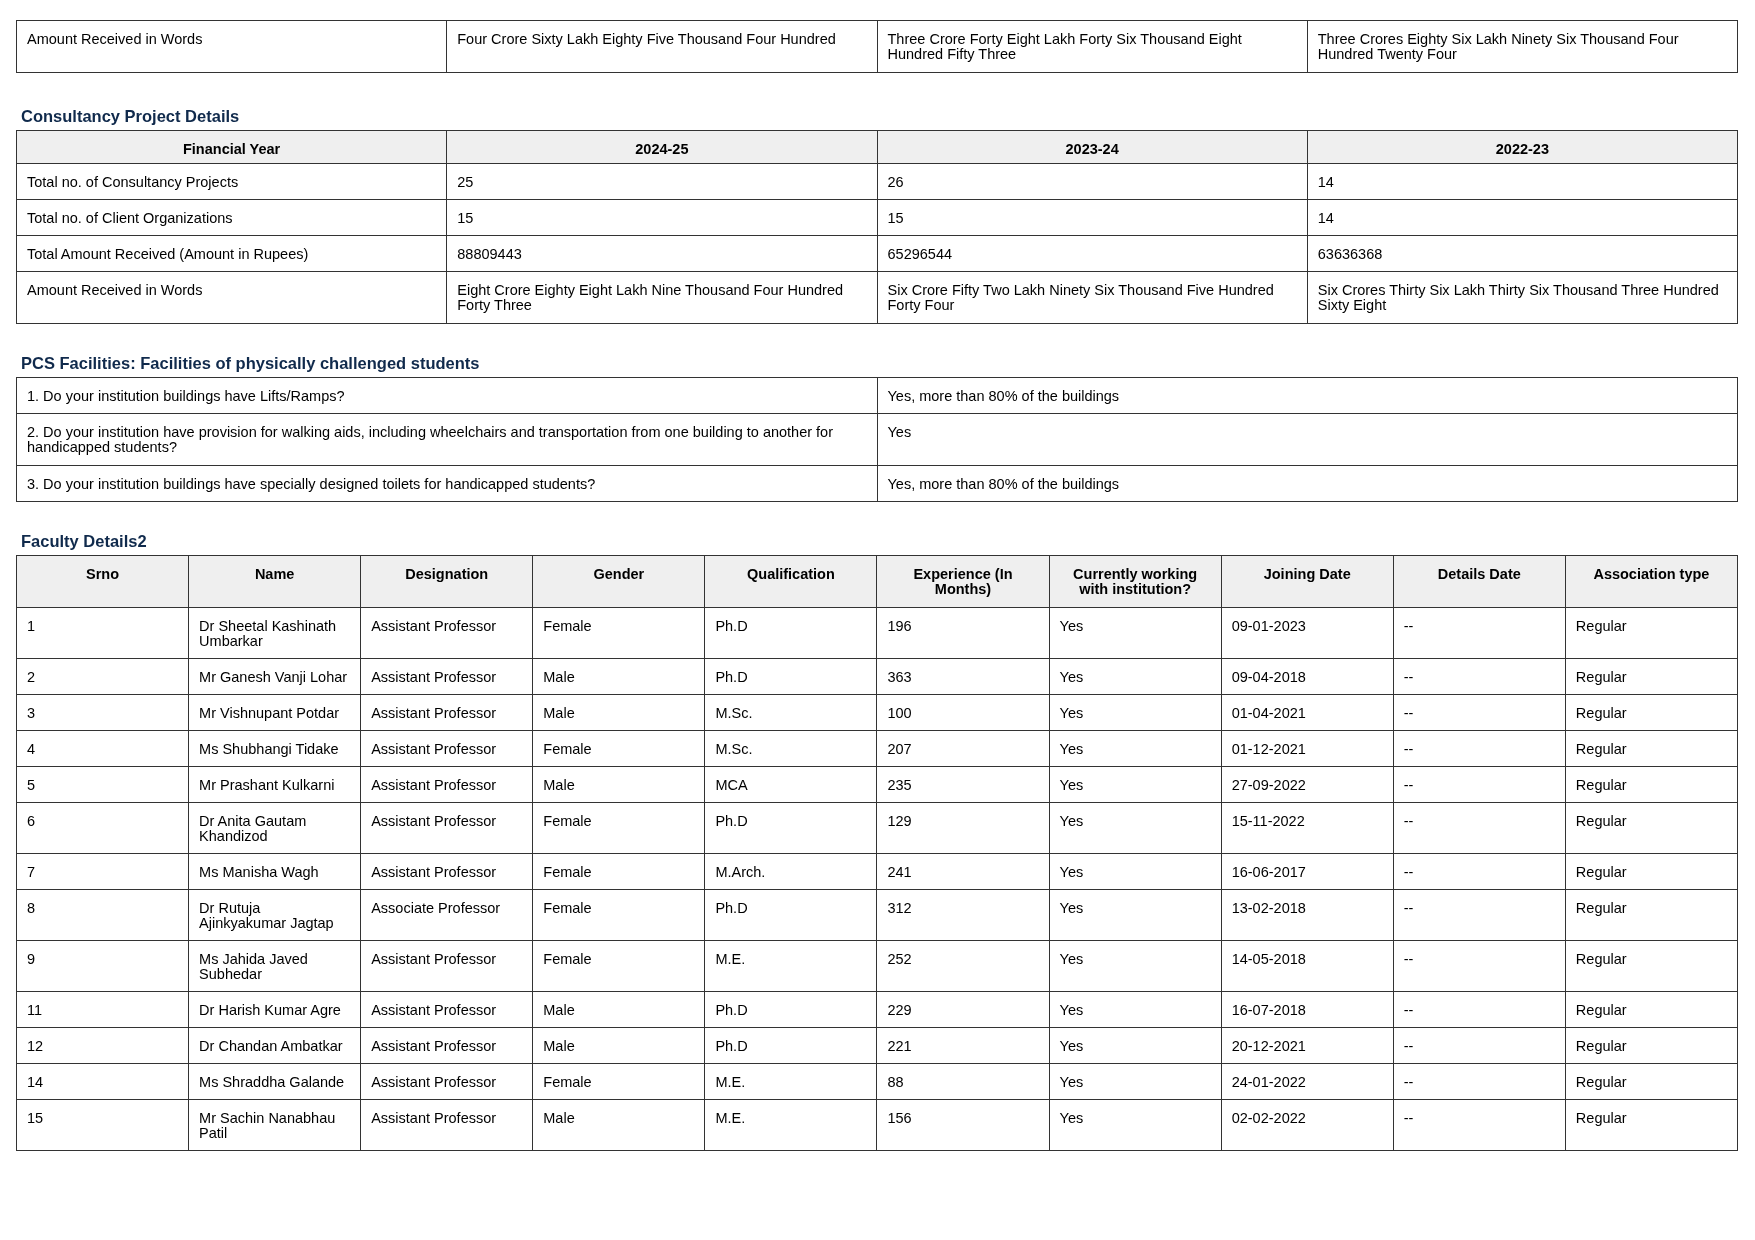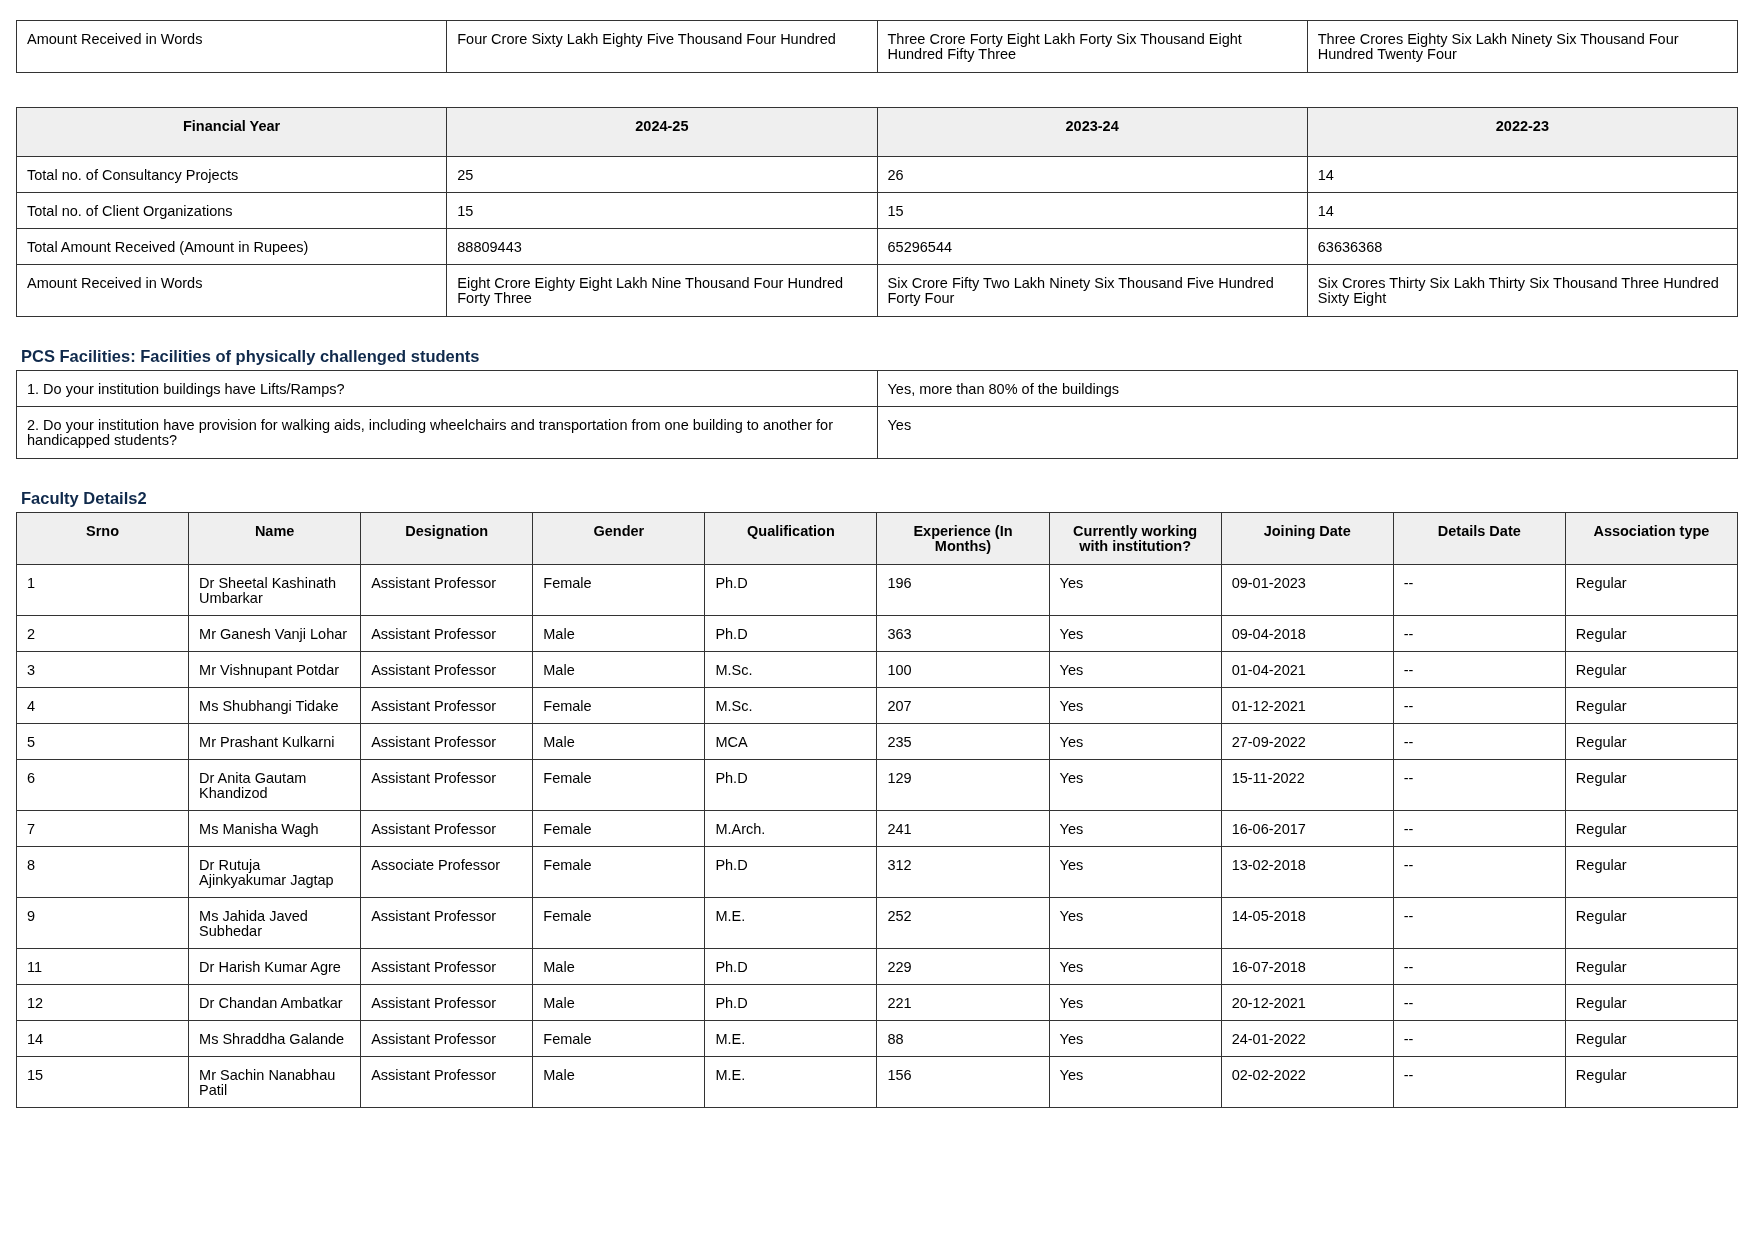--- a/index.html
+++ b/index.html
@@ -6,21 +6,21 @@
   body { width: 1755px; height: 1240px; overflow: hidden; position: relative;
          font-family: "Liberation Sans", sans-serif; color: #000; }
   .page { position: absolute; left: 16px; top: 20px; width: 1722px; }
   table { border-collapse: collapse; width: 1722px; table-layout: fixed; border-radius: 9px; }
   td, th { border: 1.5px solid #333; font-size: 14.5px; line-height: 15px;
            vertical-align: top; text-align: left; padding: 11px 10px 8px 10px; font-weight: normal; }
   th { background: #efefef; font-weight: bold; text-align: center; }
   .section-title { color: #102a4c; font-weight: bold; font-size: 16.5px;
                    margin: 0; padding: 0 0 4px 5px; }
   .t-amount td { height: 32px; }
-  .t-consult th { height: 17px; padding-top: 11px; padding-bottom: 20px; }
+  .t-consult th { height: 17px; padding-top: 11px; padding-bottom: 4px; }
   .t-consult td { height: 16px; }
   .t-consult tr.words td { height: 32px; }
   .t-pcs td { height: 16px; }
   .t-pcs tr.tall td { height: 32px; }
   .t-fac th { height: 32px; padding-top: 11px; }
   .t-fac td { height: 16px; }
   .t-fac tr.tall td { height: 31px; }
 </style>
 </head>
 <body>
@@ -38,20 +38,21 @@
         <tr>
       <td>Amount Received in Words</td>
       <td>Four Crore Sixty Lakh Eighty Five Thousand Four Hundred</td>
       <td>Three Crore Forty Eight Lakh Forty Six Thousand Eight Hundred Fifty Three</td>
       <td>Three Crores Eighty Six Lakh Ninety Six Thousand Four Hundred Twenty Four</td>
     </tr>
   </tbody>
     </table>
 
   <div style="height:34px"></div>
+  <h2 class="section-title">Consultancy Project Details</h2>
   <table class="t-consult">
     <colgroup>
         <col style="width:25%">
         <col style="width:25%">
         <col style="width:25%">
         <col style="width:25%">
       </colgroup>
     <tbody>
         <tr>
       <th>Financial Year</th>
@@ -94,20 +95,24 @@
         <col style="width:50%">
       </colgroup>
     <tbody>
         <tr>
       <td>1. Do your institution buildings have Lifts/Ramps?</td>
       <td>Yes, more than 80% of the buildings</td>
     </tr>
     <tr class="tall">
       <td>2. Do your institution have provision for walking aids, including wheelchairs and transportation from one building to another for handicapped students?</td>
       <td>Yes</td>
+    </tr>
+    <tr>
+      <td>3. Do your institution buildings have specially designed toilets for handicapped students?</td>
+      <td>Yes, more than 80% of the buildings</td>
     </tr>
   </tbody>
     </table>
 
   <div style="height:30px"></div>
   <h2 class="section-title">Faculty Details2</h2>
   <table class="t-fac">
     <colgroup>
       <col style="width:10%">
         <col style="width:10%">

